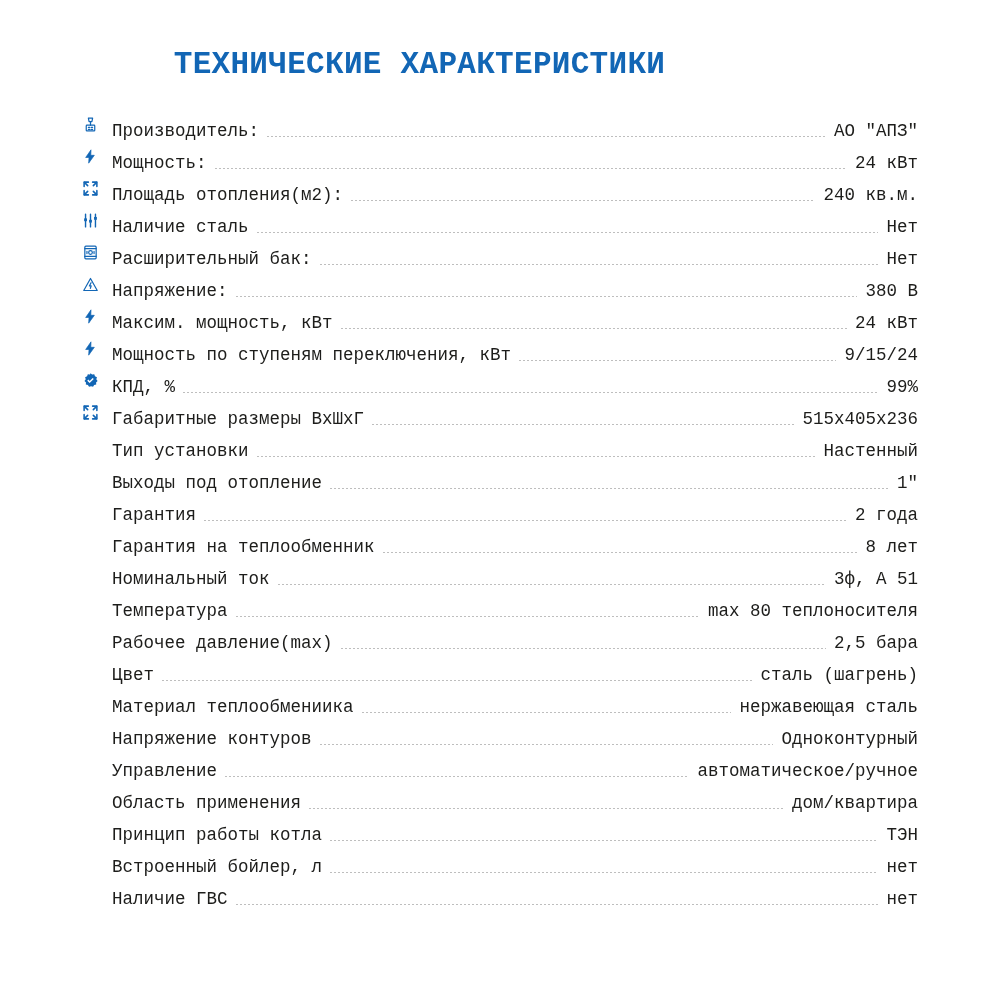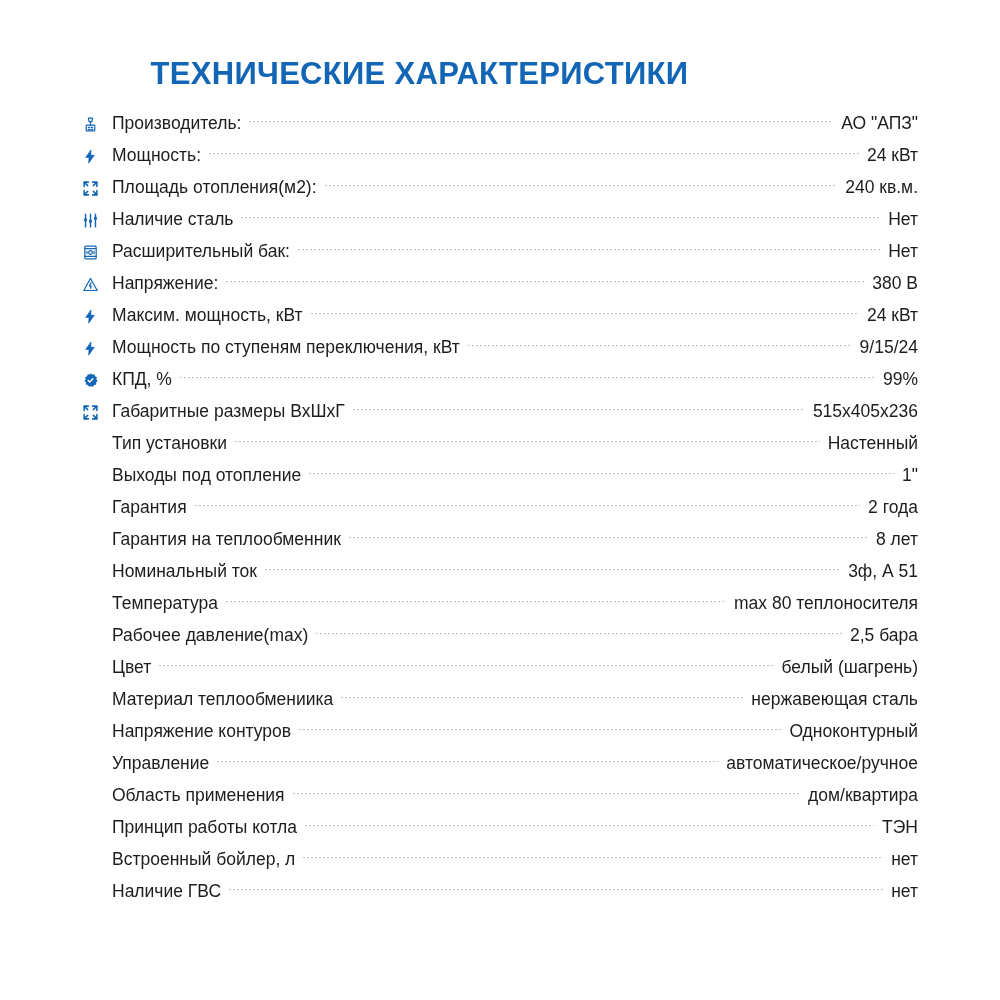--- a/index.html
+++ b/index.html
@@ -9,21 +9,22 @@
     background: #ffffff;
   }
   body {
     font-family: "Liberation Sans", "DejaVu Sans", sans-serif;
     -webkit-font-smoothing: antialiased;
   }
   .sheet {
     width: 839px;
     height: 1000px;
     position: relative;
-    padding: 12px;
+    padding: 3px;
+    font-family: Liberation Mono, monospace;
   }
   .page-title {
     color: #1266b5;
     font-size: 31px;
     font-weight: bold;
     letter-spacing: 0.3px;
     text-align: center;
     margin: 0;
     padding-top: 45px;
     padding-bottom: 0;
@@ -33,21 +34,21 @@
     margin: 0;
     padding: 0;
     list-style: none;
     position: absolute;
     top: 108px;
     left: 82px;
     width: 836px;
   }
   .spec-row {
     display: flex;
-    align-items: center;
+    align-items: flex-end;
     height: 32px;
     width: 100%;
   }
   .icon-cell {
     width: 30px;
     min-width: 30px;
     height: 20px;
     position: relative;
     align-self: center;
     display: flex;
@@ -256,21 +257,21 @@
       <li class="spec-row no-icon">
         <span class="icon-cell"></span>
         <span class="spec-label">Рабочее давление(max)</span>
         <span class="leader"></span>
         <span class="spec-value">2,5 бара</span>
       </li>
       <li class="spec-row no-icon">
         <span class="icon-cell"></span>
         <span class="spec-label">Цвет</span>
         <span class="leader"></span>
-        <span class="spec-value">белый (шагрень)</span>
+        <span class="spec-value">сталь (шагрень)</span>
       </li>
       <li class="spec-row no-icon">
         <span class="icon-cell"></span>
         <span class="spec-label">Материал теплообмениика</span>
         <span class="leader"></span>
         <span class="spec-value">нержавеющая сталь</span>
       </li>
       <li class="spec-row no-icon">
         <span class="icon-cell"></span>
         <span class="spec-label">Напряжение контуров</span>

